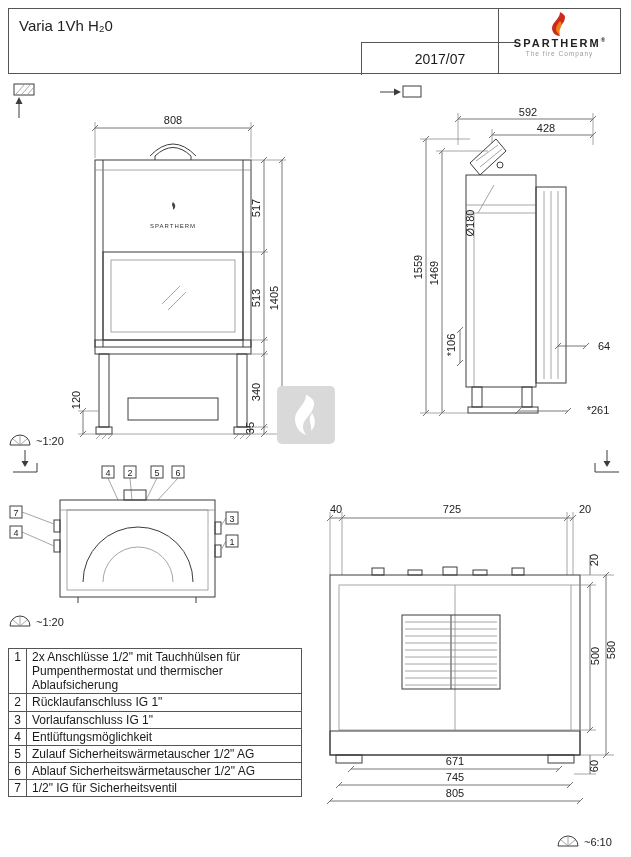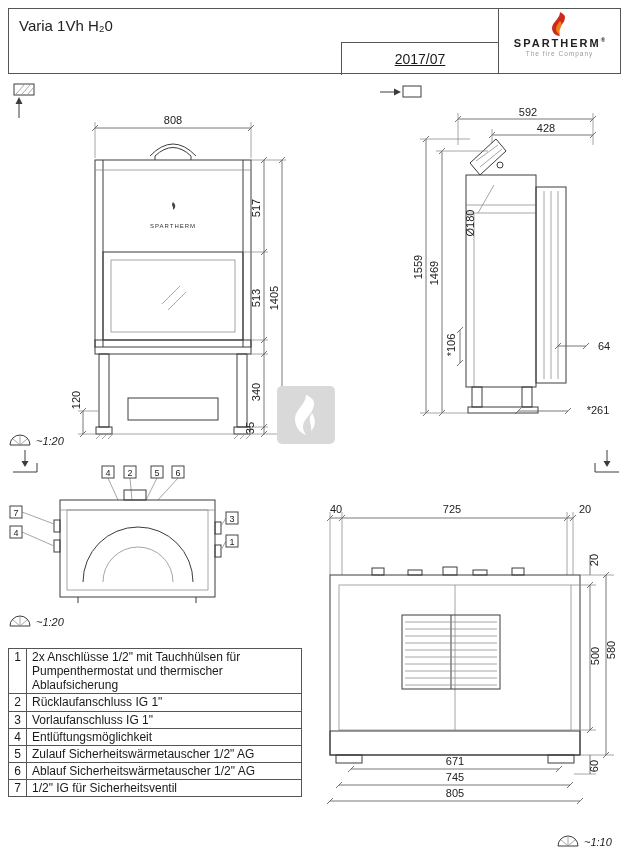--- a/index.html
+++ b/index.html
@@ -4,37 +4,37 @@
 <style>
   html,body{margin:0;padding:0;background:#fff;}
   .page{position:relative;width:631px;height:857px;background:#fff;overflow:hidden;
         font-family:"Liberation Sans",sans-serif;color:#1a1a1a;}
   
   .hdr{position:absolute;left:8px;top:8px;width:613px;height:66px;border:1px solid #555;box-sizing:border-box;}
   .hdr-title{position:absolute;left:10px;top:8px;font-size:15px;color:#222;}
   .hdr-cell{position:absolute;top:33px;height:33px;border-left:1px solid #555;border-top:1px solid #555;
             box-sizing:border-box;display:flex;align-items:center;justify-content:center;font-size:14px;}
   .cell-rla{left:167px;width:165px;}
-  .cell-date{left:332px;width:157px;text-decoration:underline;}
+  .cell-date{left:352px;width:157px;}
   .logo-cell{position:absolute;left:489px;top:0;width:122px;height:64px;border-left:1px solid #555;
              box-sizing:border-box;display:flex;flex-direction:column;align-items:center;justify-content:flex-start;padding-top:2px;}
   .wordmark{font-size:11px;font-weight:bold;letter-spacing:2px;color:#222;line-height:1;}
   .reg{font-size:6px;vertical-align:super;letter-spacing:0;}
   .tagline{font-size:6.5px;color:#999;letter-spacing:1px;margin-top:1px;}
   
   .draw{position:absolute;}
   svg text{font-family:"Liberation Sans",sans-serif;font-size:11px;fill:#222;}
   svg .mini{font-size:6px;letter-spacing:1px;fill:#333;}
   svg .co-t{font-size:9px;}
   .s{stroke:#3c3c3c;stroke-width:1;fill:none;}
   .thin{stroke:#888;stroke-width:.75;fill:none;}
   .dimline{stroke:#555;stroke-width:.8;fill:none;}
   .fillrect{stroke:#444;stroke-width:1;}
   
-  .scale{position:absolute;display:flex;align-items:flex-end;gap:4px;font-size:11px;color:#222;font-style:italic;}
+  .scale{position:absolute;display:flex;align-items:flex-end;gap:4px;font-size:11px;color:#222;}
   
   .parts{position:absolute;left:8px;top:648px;width:294px;border-collapse:collapse;table-layout:fixed;}
   .parts td{border:1px solid #555;font-size:12px;padding:1px 5px;vertical-align:top;line-height:1.18;}
   .parts .num{width:13px;text-align:center;padding:1px 2px;}
   
   .wm{position:absolute;left:277px;top:386px;width:58px;height:58px;background:#d9d9d9;border-radius:5px;
       display:flex;align-items:center;justify-content:center;}
 </style>
 </head>
 <body>
@@ -416,21 +416,21 @@
   </tbody>
     </table>
 
   <div class="scale" style="left:556px;top:834px">
     <svg width="24" height="14" viewBox="0 0 24 14">
       <path d="M2 12 A10 10 0 0 1 22 12 Z" class="s"></path>
       <line x1="12" y1="12" x2="5" y2="6" class="thin"></line>
         <line x1="12" y1="12" x2="12" y2="2" class="thin"></line>
         <line x1="12" y1="12" x2="19" y2="6" class="thin"></line>
     </svg>
-    <span>~1:10</span>
+    <span>~6:10</span>
   </div>
 
   <div class="wm">
     <svg width="36" height="44" viewBox="0 0 36 44">
       <path d="M18 2 C18 12 7 16 7 26 C7 34 12 40 18 42 C14 36 14 31 18 26 C22 21 26 17 26 10 C26 6 21 3 18 2 Z" fill="#ffffff"></path>
       <path d="M24 20 C28 26 28 33 23 38 C24 33 21 29 22 24 Z" fill="#ffffff"></path>
     </svg>
   </div>
 
 </div>

